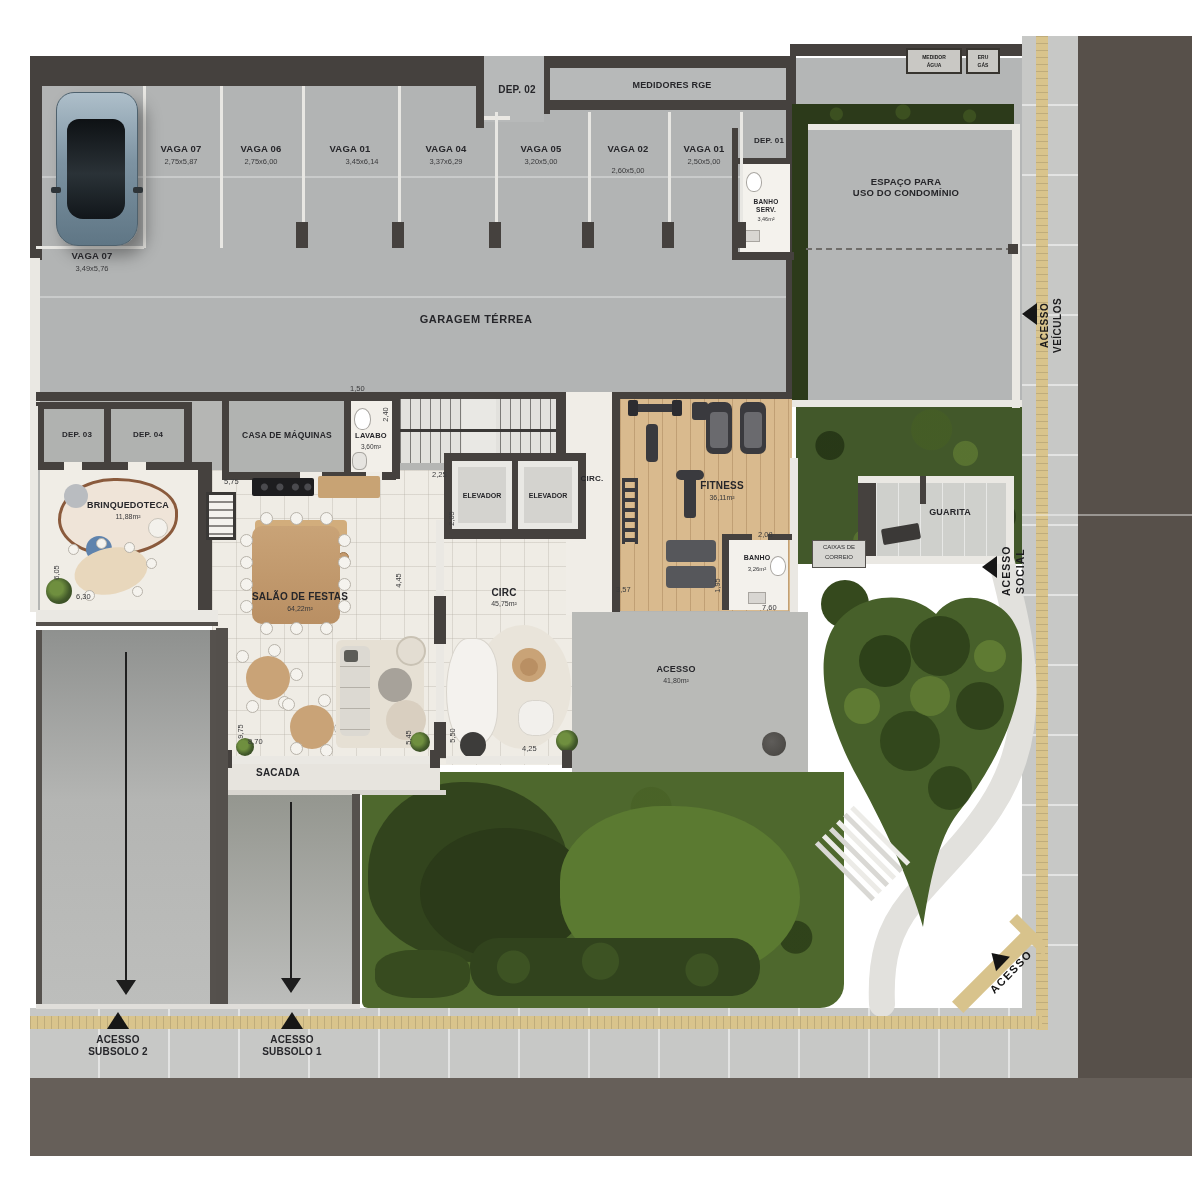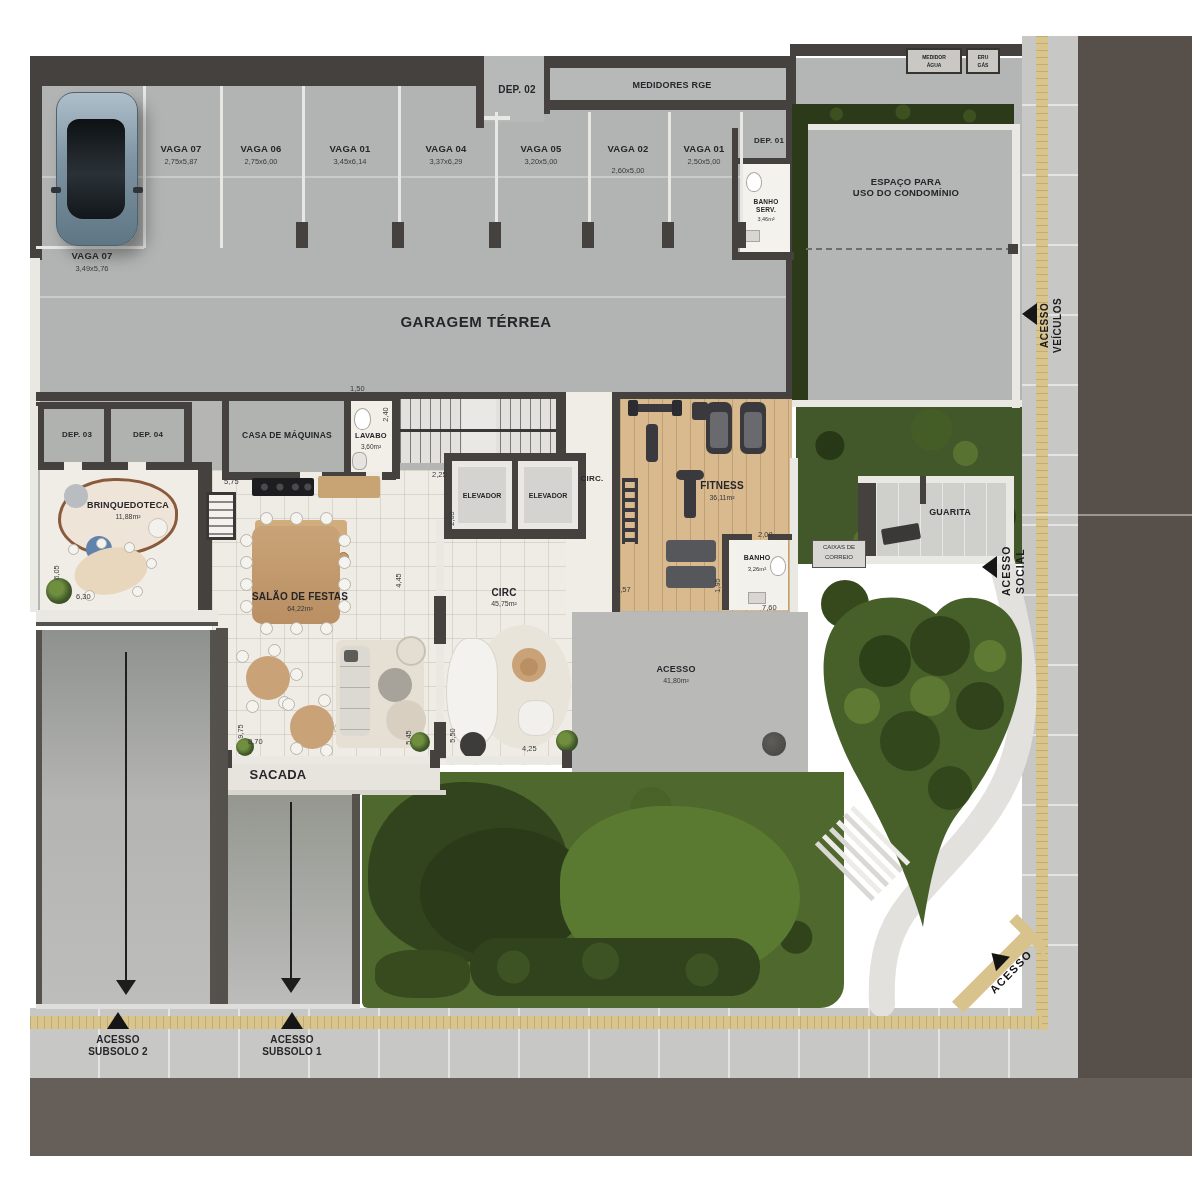--- a/index.html
+++ b/index.html
@@ -351,28 +351,28 @@
   <div class="abs" style="left:36px;top:630px;width:6px;height:378px;background:#55514d"></div>
   <div class="abs" style="left:210px;top:630px;width:6px;height:378px;background:#55514d"></div>
   <div class="abs" style="left:216px;top:628px;width:12px;height:380px;background:#54504c"></div>
   <div class="abs" style="left:352px;top:794px;width:8px;height:214px;background:#55514d"></div>
   <div class="abs" style="left:125px;top:652px;width:2px;height:330px;background:#1f1f1f"></div>
   <div class="tri-down" style="left:116px;top:980px"></div>
   <div class="abs" style="left:290px;top:802px;width:2px;height:178px;background:#1f1f1f"></div>
   <div class="tri-down" style="left:281px;top:978px"></div>
   <div class="abs" style="left:36px;top:1004px;width:324px;height:5px;background:#e0deda"></div>
 
-  <div class="lbl" style="left:476px;top:313px;font-size:15px;letter-spacing:.5px">GARAGEM TÉRREA</div>
+  <div class="lbl" style="left:476px;top:313px;font-size:11px;letter-spacing:.5px">GARAGEM TÉRREA</div>
 
   <div class="lbl" style="left:181px;top:143px;font-size:9.5px">VAGA 07</div>
   <div class="dim" style="left:181px;top:157px;transform:translateX(-50%)">2,75x5,87</div>
   <div class="lbl" style="left:261px;top:143px;font-size:9.5px">VAGA 06</div>
   <div class="dim" style="left:261px;top:157px;transform:translateX(-50%)">2,75x6,00</div>
   <div class="lbl" style="left:350px;top:143px;font-size:9.5px">VAGA 01</div>
-  <div class="dim" style="left:350px;top:157px;transform:translateX(-50%)">3,45x6,14</div>
+  <div class="dim" style="left:362px;top:157px;transform:translateX(-50%)">3,45x6,14</div>
   <div class="lbl" style="left:446px;top:143px;font-size:9.5px">VAGA 04</div>
   <div class="dim" style="left:446px;top:157px;transform:translateX(-50%)">3,37x6,29</div>
   <div class="lbl" style="left:541px;top:143px;font-size:9.5px">VAGA 05</div>
   <div class="dim" style="left:541px;top:157px;transform:translateX(-50%)">3,20x5,00</div>
   <div class="lbl" style="left:628px;top:143px;font-size:9.5px">VAGA 02</div>
   <div class="dim" style="left:628px;top:166px;transform:translateX(-50%)">2,60x5,00</div>
   <div class="lbl" style="left:704px;top:143px;font-size:9.5px">VAGA 01</div>
   <div class="dim" style="left:704px;top:157px;transform:translateX(-50%)">2,50x5,00</div>
   <div class="lbl" style="left:92px;top:250px;font-size:9.5px">VAGA 07</div>
   <div class="dim" style="left:92px;top:264px;transform:translateX(-50%)">3,49x5,76</div>
@@ -398,21 +398,21 @@
   <div class="area" style="left:722px;top:494px">36,11m²</div>
   <div class="lbl" style="left:757px;top:554px;font-size:7px">BANHO</div>
   <div class="area" style="left:757px;top:566px;font-size:6px">3,26m²</div>
   <div class="lbl" style="left:950px;top:507px;font-size:9px">GUARITA</div>
   <div class="lbl" style="left:300px;top:591px;font-size:10px">SALÃO DE FESTAS</div>
   <div class="area" style="left:300px;top:605px">64,22m²</div>
   <div class="lbl" style="left:504px;top:587px;font-size:10px">CIRC</div>
   <div class="area" style="left:504px;top:600px">45,75m²</div>
   <div class="lbl" style="left:676px;top:664px;font-size:9px">ACESSO</div>
   <div class="area" style="left:676px;top:677px">41,80m²</div>
-  <div class="lbl" style="left:278px;top:767px;font-size:13px">SACADA</div>
+  <div class="lbl" style="left:278px;top:767px;font-size:10px">SACADA</div>
 
   <div class="dim" style="left:350px;top:384px">1,50</div>
   <div class="dim vdim" style="left:368px;top:410px">2,40</div>
   <div class="dim" style="left:224px;top:477px">5,75</div>
   <div class="dim" style="left:432px;top:470px">2,25</div>
   <div class="dim vdim" style="left:434px;top:514px">2,05</div>
   <div class="dim vdim" style="left:381px;top:576px">4,45</div>
   <div class="dim vdim" style="left:39px;top:568px">6,05</div>
   <div class="dim" style="left:76px;top:592px">6,30</div>
   <div class="dim vdim" style="left:223px;top:727px">9,75</div>

